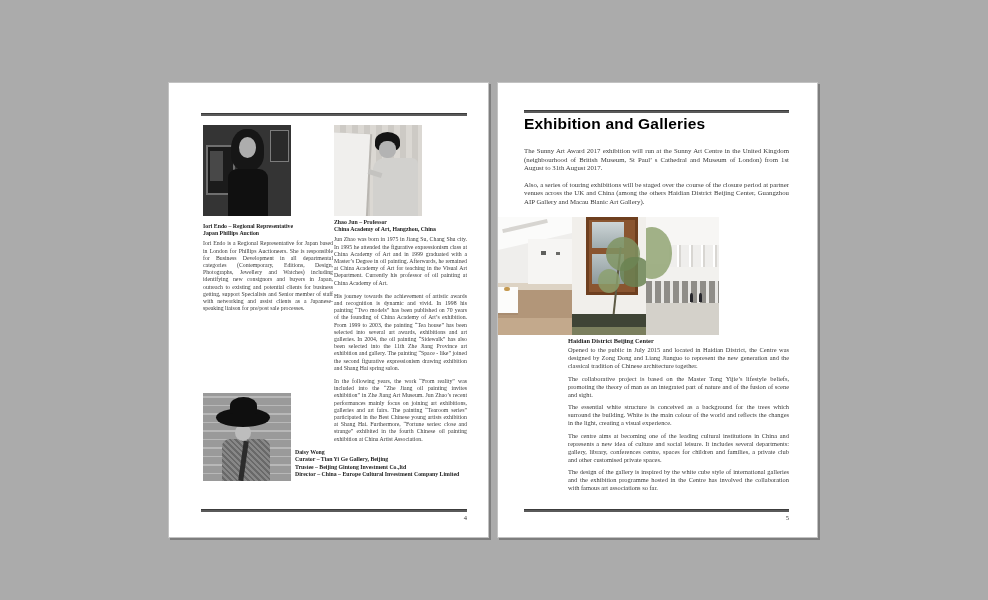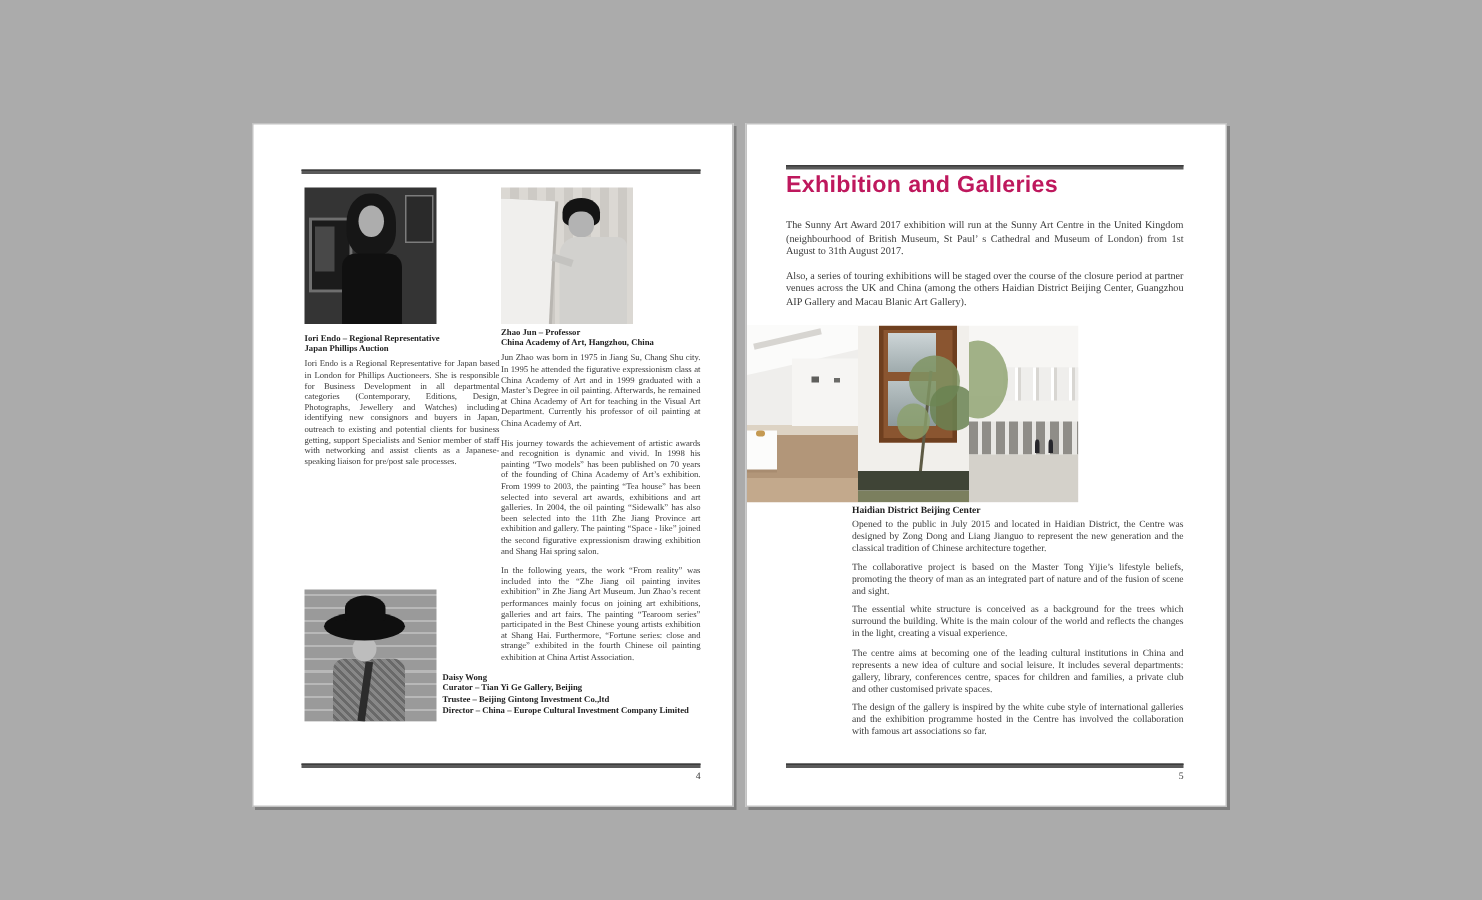--- a/index.html
+++ b/index.html
@@ -24,21 +24,21 @@
   .col-b{left:165px;top:136px;width:133px;}
   .bname{font-weight:bold;color:#1d1d1d;text-align:left;}
   .col p{margin:0 0 6px 0;}
   .col .first{margin-top:3px;}
   .daisy-text{position:absolute;left:126px;top:366px;width:182px;
               font-size:5.8px;line-height:7.4px;font-weight:bold;color:#1d1d1d;}
 
   
   .rtitle{position:absolute;left:26px;top:32px;margin:0;width:265px;
           font-family:"Liberation Sans", sans-serif;font-weight:bold;
-          font-size:15.5px;color:#be185d;letter-spacing:.2px;}
+          font-size:15.5px;color:#000000;letter-spacing:.2px;}
   .introwrap{position:absolute;left:26px;top:64px;width:265px;
              font-size:6.8px;line-height:8.6px;text-align:justify;color:#3a3a3a;}
   .introwrap p{margin:0 0 8px 0;}
   .section{position:absolute;left:70px;top:254px;width:221px;
            font-size:6.4px;line-height:8px;text-align:justify;color:#3a3a3a;}
   .section .sheading{font-weight:bold;color:#1d1d1d;text-align:left;margin:0 0 1px 0;}
   .section p{margin:0 0 4.5px 0;}
 
   
   .photo{position:absolute;overflow:hidden;}

